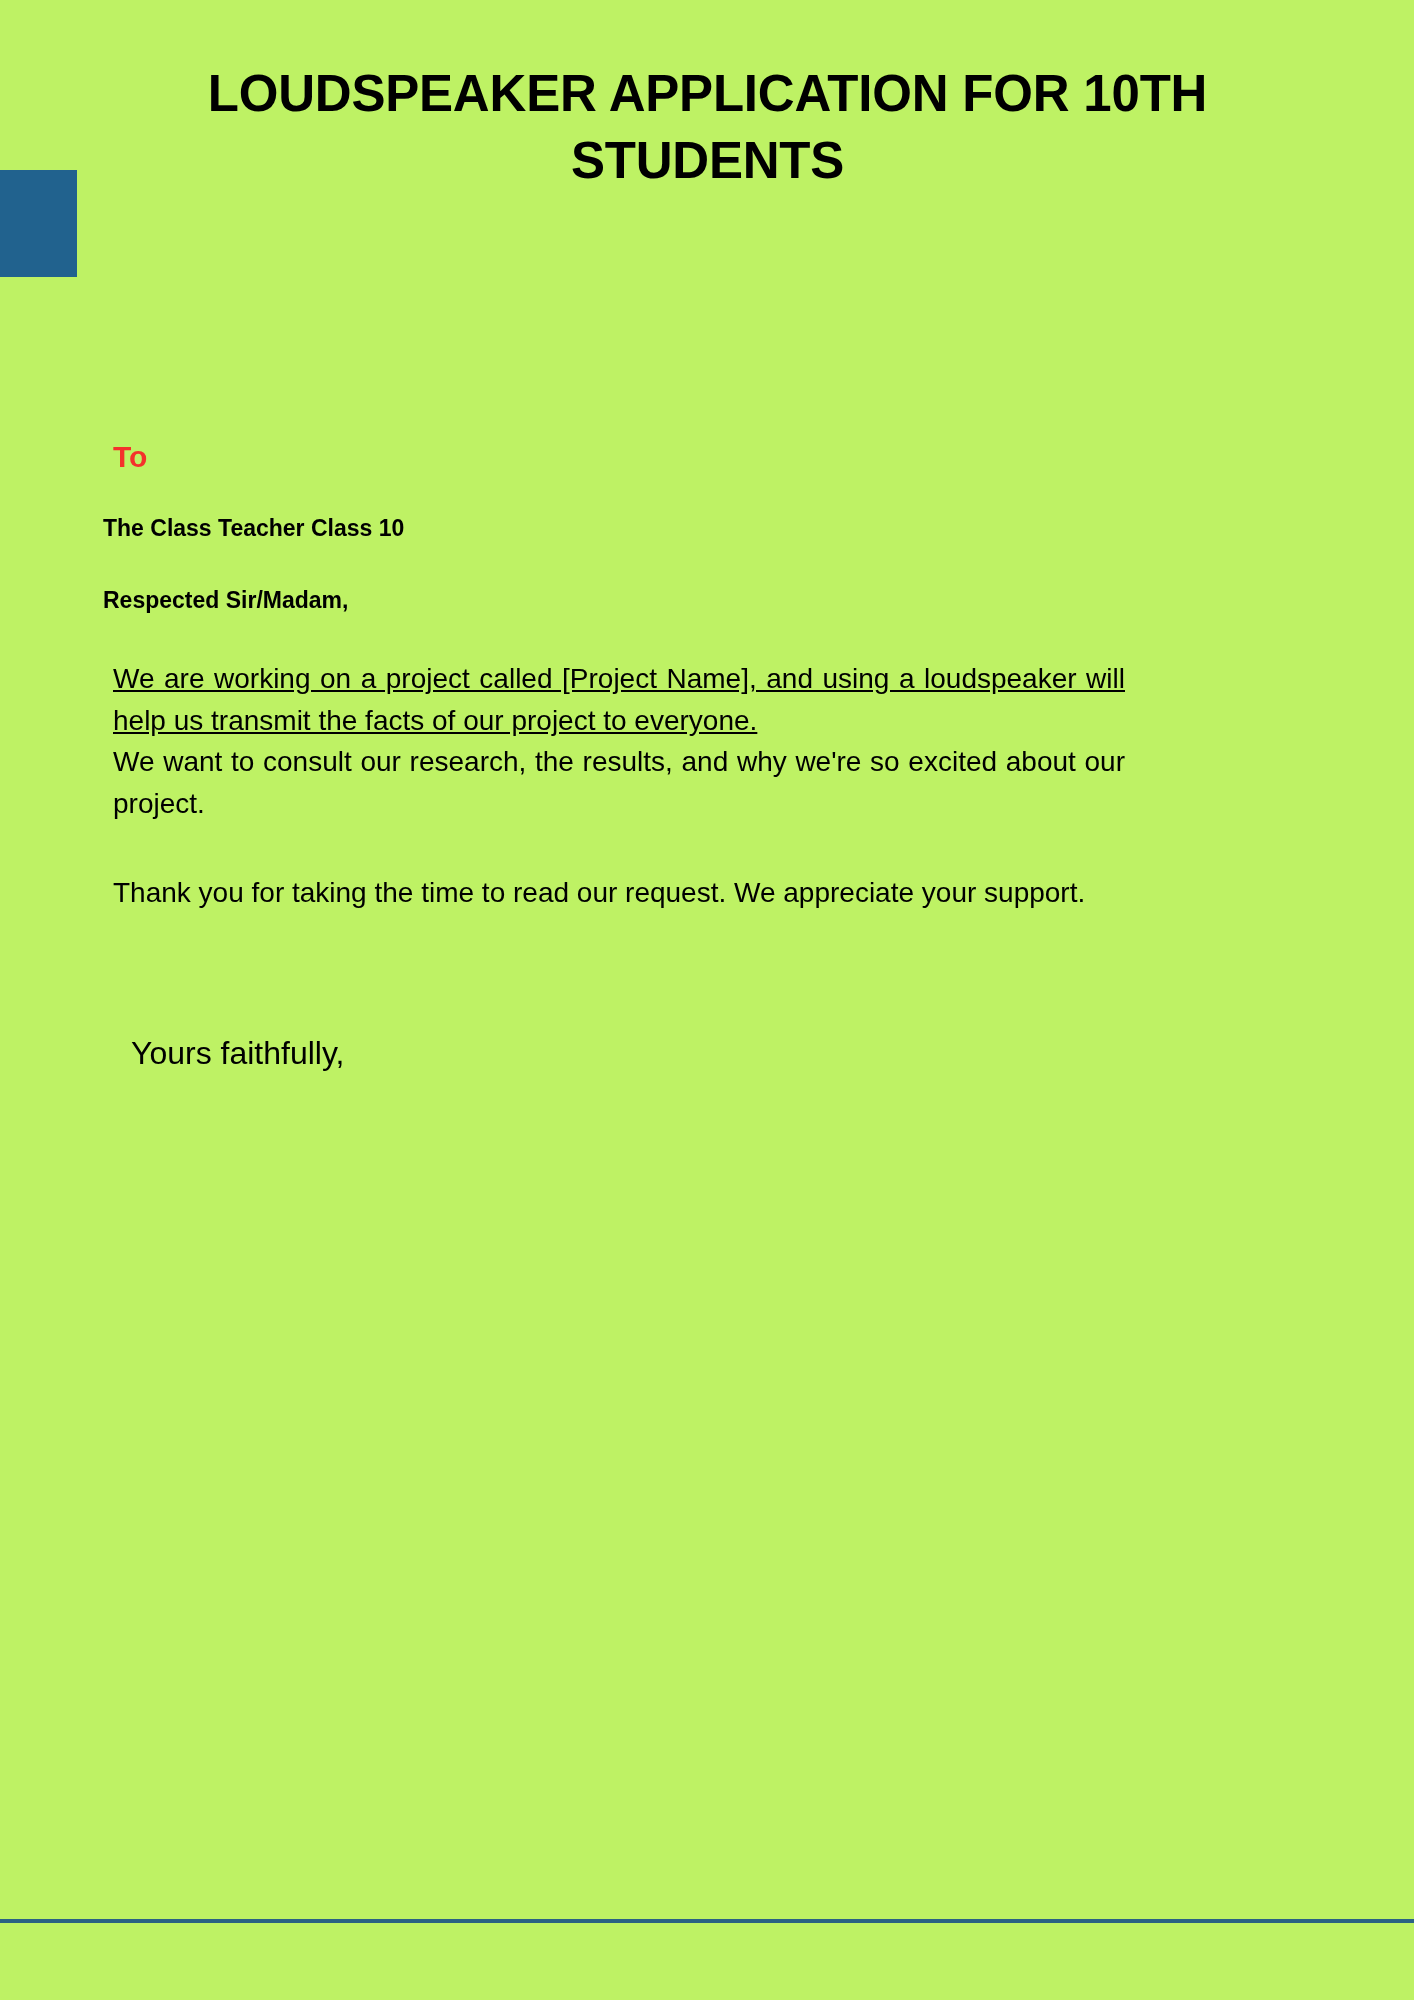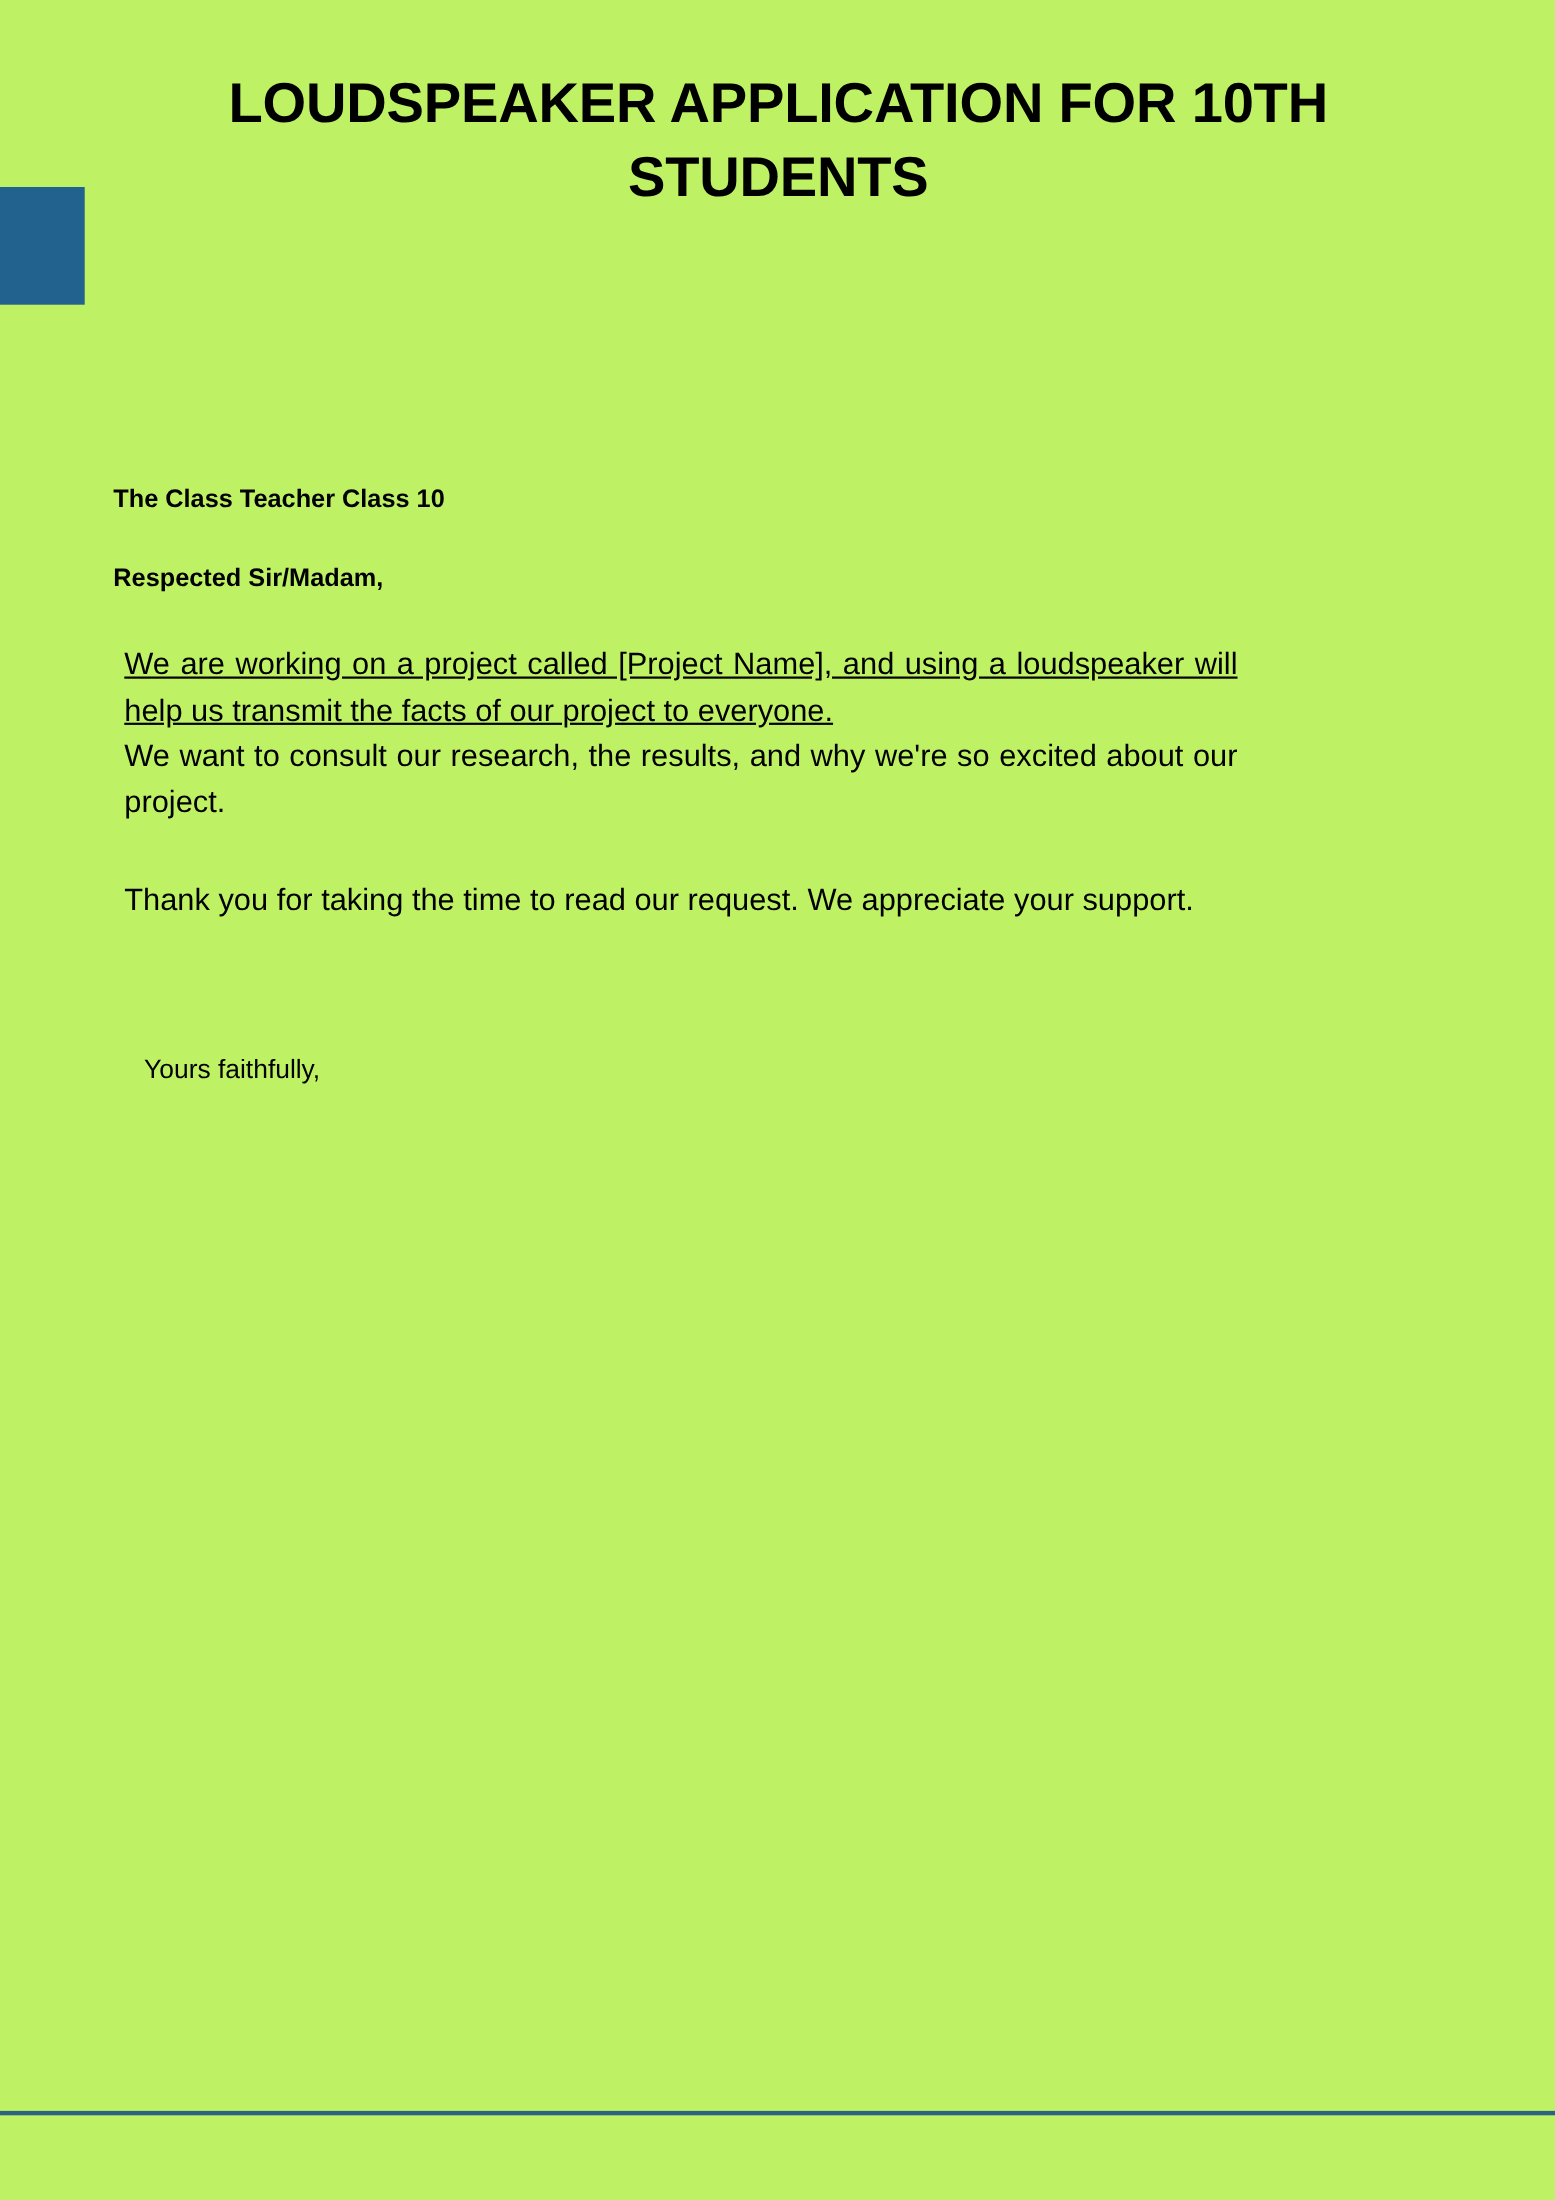--- a/index.html
+++ b/index.html
@@ -101,21 +101,21 @@
   .gap-lg {
     height: 28px;
   }
 
   .closing {
     margin: 0 0 0 28px;
     padding-top: 92px;
   }
 
   .closing-line {
-    font-size: 24px;
+    font-size: 32px;
     line-height: 1.4;
     color: #000000;
     margin: 0 0 58px 0;
     font-weight: normal;
     text-align: left;
   }
 
   .closing-line.signature {
     margin-bottom: 0;
     letter-spacing: 1px;
@@ -135,20 +135,21 @@
 <body>
 
 <div class="page">
 
   <div class="accent-block"></div>
 
   <h1 class="doc-title">LOUDSPEAKER APPLICATION FOR 10TH STUDENTS</h1>
 
   <div class="letter">
 
+    <div class="to-label">To</div>
 
     <div class="addressee">The Class Teacher Class 10</div>
 
     <div class="salutation">Respected Sir/Madam,</div>
 
     <div class="body-block">
 
 
       <p class="para tight">We are working on a project called [Project Name], and using a loudspeaker will help us transmit the facts of our project to everyone.</p>
 

